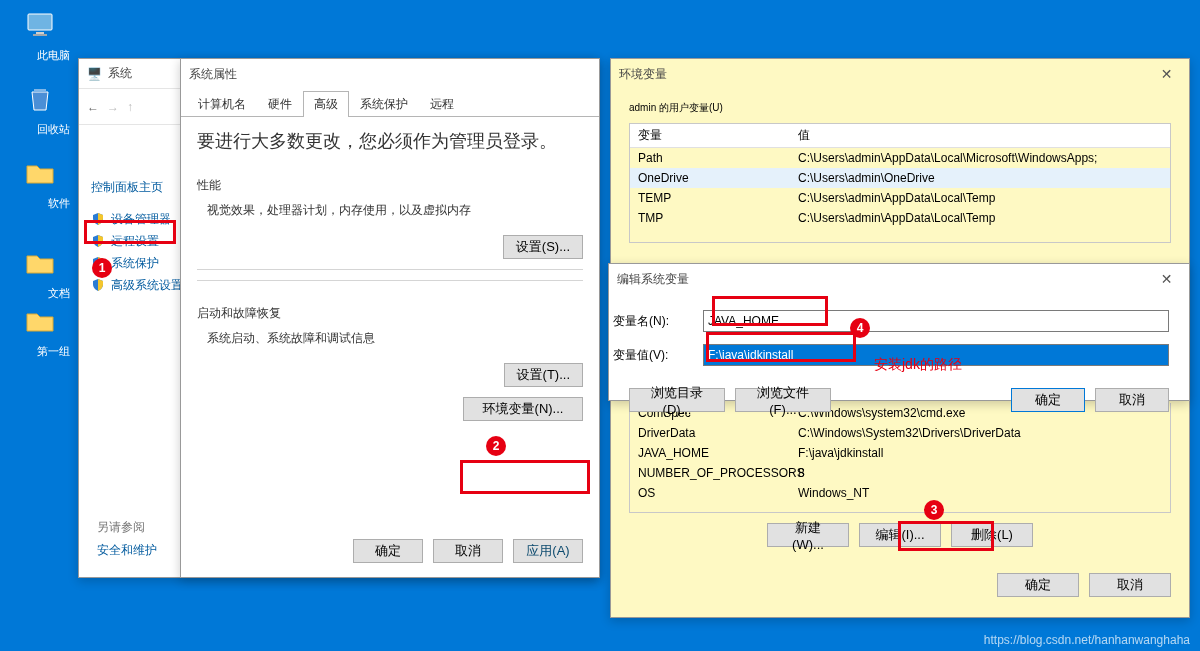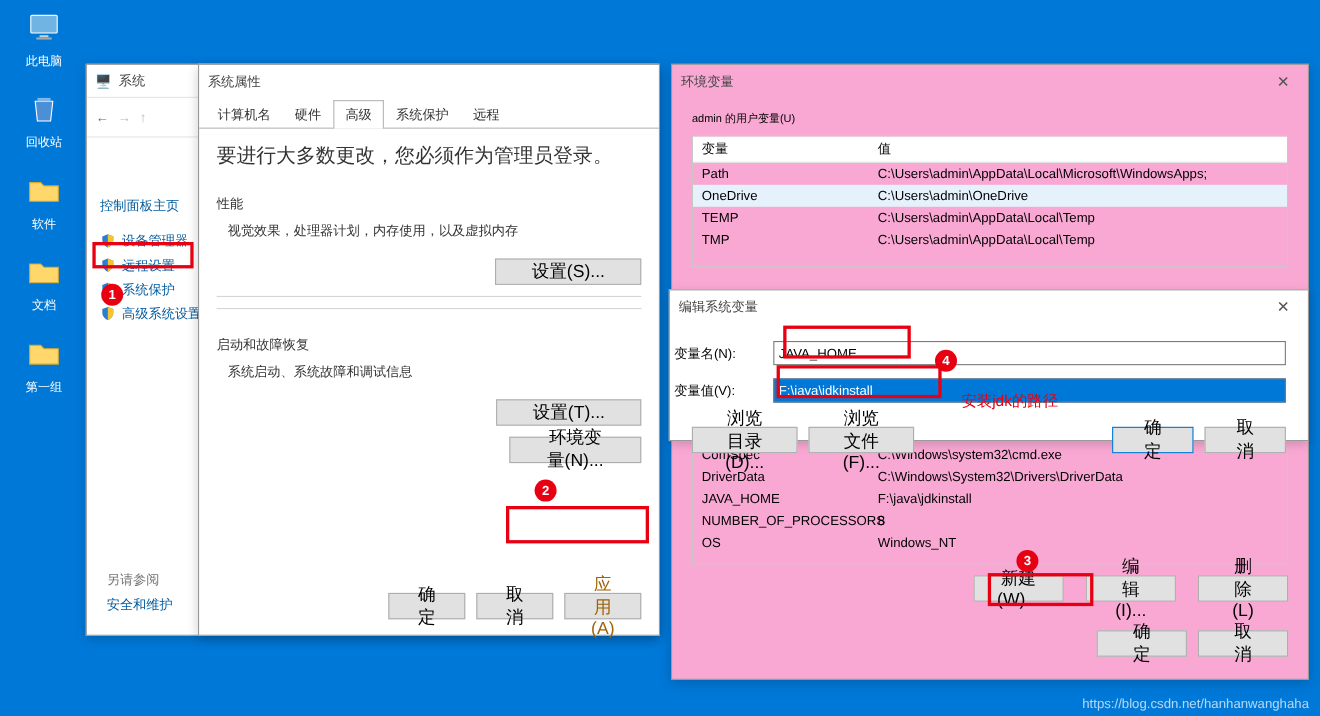--- a/index.html
+++ b/index.html
@@ -1,17 +1,17 @@
 <!DOCTYPE html>
 <html><head>
 <meta charset="utf-8">
 <style>
 *{box-sizing:border-box;margin:0;padding:0}
 body{font-family:"Microsoft YaHei","Segoe UI",sans-serif;font-size:12px;background:#0078d7;width:1200px;height:651px;overflow:hidden;position:relative;color:#000}
-.desktop-icon{position:absolute;width:60px;text-align:center;color:#fff;font-size:11px}
+.desktop-icon{position:absolute;width:60px;text-align:right;color:#fff;font-size:11px}
 .desktop-icon .di{width:36px;height:36px;margin:0 auto 4px;display:flex;align-items:center;justify-content:center}
 .desktop-icon .di svg{width:32px;height:32px}
 .window{position:absolute;background:#fff;border:1px solid #999;box-shadow:0 3px 10px rgba(0,0,0,.2)}
 .titlebar{height:30px;display:flex;align-items:center;padding:0 8px;font-size:12px;color:#444;position:relative}
 .titlebar .close-x{position:absolute;right:0;top:0;height:30px;width:45px;display:flex;align-items:center;justify-content:center;font-size:14px;color:#555}
 .win-sys{left:78px;top:58px;width:520px;height:520px;z-index:1;background:#fff}
 .win-sys .titlebar{border-bottom:1px solid #e5e5e5}
 .win-sys .nav-row{height:36px;display:flex;align-items:center;padding:0 8px;border-bottom:1px solid #e5e5e5;gap:8px;color:#666}
 .sidebar{position:absolute;left:12px;top:120px;width:130px}
 .sidebar .hd{color:#005a9e;font-size:12px;margin-bottom:12px}
@@ -23,36 +23,36 @@
 
 .win-prop{left:180px;top:58px;width:420px;height:520px;z-index:2;background:#fff}
 .tabbar{height:28px;border-bottom:1px solid #b5b5b5;display:flex;align-items:flex-end;padding-left:6px;gap:0}
 .tab{padding:4px 10px;font-size:12px;border:1px solid transparent;border-bottom:none;position:relative;top:1px;color:#333}
 .tab.active{border-color:#b5b5b5;background:#fff}
 .prop-body{padding:12px 16px}
 .prop-line{font-size:18px;color:#333;margin-bottom:10px}
 .group{margin-top:24px;margin-bottom:10px}
 .group-t{font-size:12px;color:#333;margin-bottom:6px}
 .group-d{font-size:12px;color:#333;margin:8px 0 16px 10px}
-.btn{height:24px;background:#e1e1e1;border:1px solid #adadad;font-size:16px;padding:0 32px;display:inline-flex;align-items:center;justify-content:center;cursor:pointer;color:#000}
+.btn{height:24px;background:#e1e1e1;border:1px solid #adadad;font-size:13px;padding:0 12px;display:inline-flex;align-items:center;justify-content:center;cursor:pointer;color:#000}
 .btn-row{display:flex;justify-content:flex-end}
 .prop-footer{position:absolute;bottom:14px;right:16px;display:flex;gap:10px}
-.btn.disabled{color:#a16207}
-
-.win-env{left:610px;top:58px;width:580px;height:560px;z-index:3;background:#f9a8d4}
+.btn.disabled{color:#0c4a6e}
+
+.win-env{left:610px;top:58px;width:580px;height:560px;z-index:3;background:#fef9c3}
 .env-body{padding:12px 18px 16px 18px}
 .env-sec-title{font-size:10px;margin-bottom:8px}
 .tbl{border:1px solid #c8c8c8;height:120px;overflow:hidden}
 .tbl .hrow{display:flex;background:#fff;border-bottom:1px solid #e0e0e0;font-size:12px}
 .tbl .hrow div,.tbl .drow div{padding:3px 8px}
 .tbl .c1{width:160px}
 .tbl .c2{flex:1}
 .tbl .drow{display:flex;font-size:12px}
 .tbl .drow.sel{background:#e5f1fb}
-.env-btns{display:flex;justify-content:flex-end;gap:20px;margin-top:10px}
+.env-btns{display:flex;justify-content:center;gap:10px;margin-top:10px}
 .env-footer{display:flex;justify-content:flex-end;gap:10px;padding:10px 18px}
 
 .win-edit{left:608px;top:263px;width:582px;height:138px;z-index:5;background:#fff;border:1px solid #999}
 .edit-body{padding:16px 20px 10px 4px}
 .edit-row{display:flex;align-items:center;margin-bottom:12px}
 .edit-row .lbl{width:90px;font-size:12px}
 .edit-row input{flex:1;height:22px;border:1px solid #7a7a7a;padding:0 4px;font-size:12px;font-family:inherit}
 .edit-row input.sel{background:#0078d7;color:#fff}
 .edit-foot{display:flex;gap:10px;padding:0 20px 10px 20px}
 
@@ -86,21 +86,21 @@
   <div>回收站</div>
 </div>
 <div class="desktop-icon" style="left:10px;top:156px">
   <div class="di">
       <svg viewBox="0 0 32 32">
         <path d="M3 8h10l3 3h13v14H3z" fill="#ffd76a" stroke="#d9a934"></path>
       </svg>
     </div>
   <div>软件</div>
 </div>
-<div class="desktop-icon" style="left:10px;top:230px">
+<div class="desktop-icon" style="left:10px;top:246px">
   <div class="di">
       <svg viewBox="0 0 32 32">
         <path d="M3 8h10l3 3h13v14H3z" fill="#ffd76a" stroke="#d9a934"></path>
       </svg>
     </div>
   <div>文档</div>
 </div>
 <div class="desktop-icon" style="left:10px;top:304px">
   <div class="di">
       <svg viewBox="0 0 32 32">

